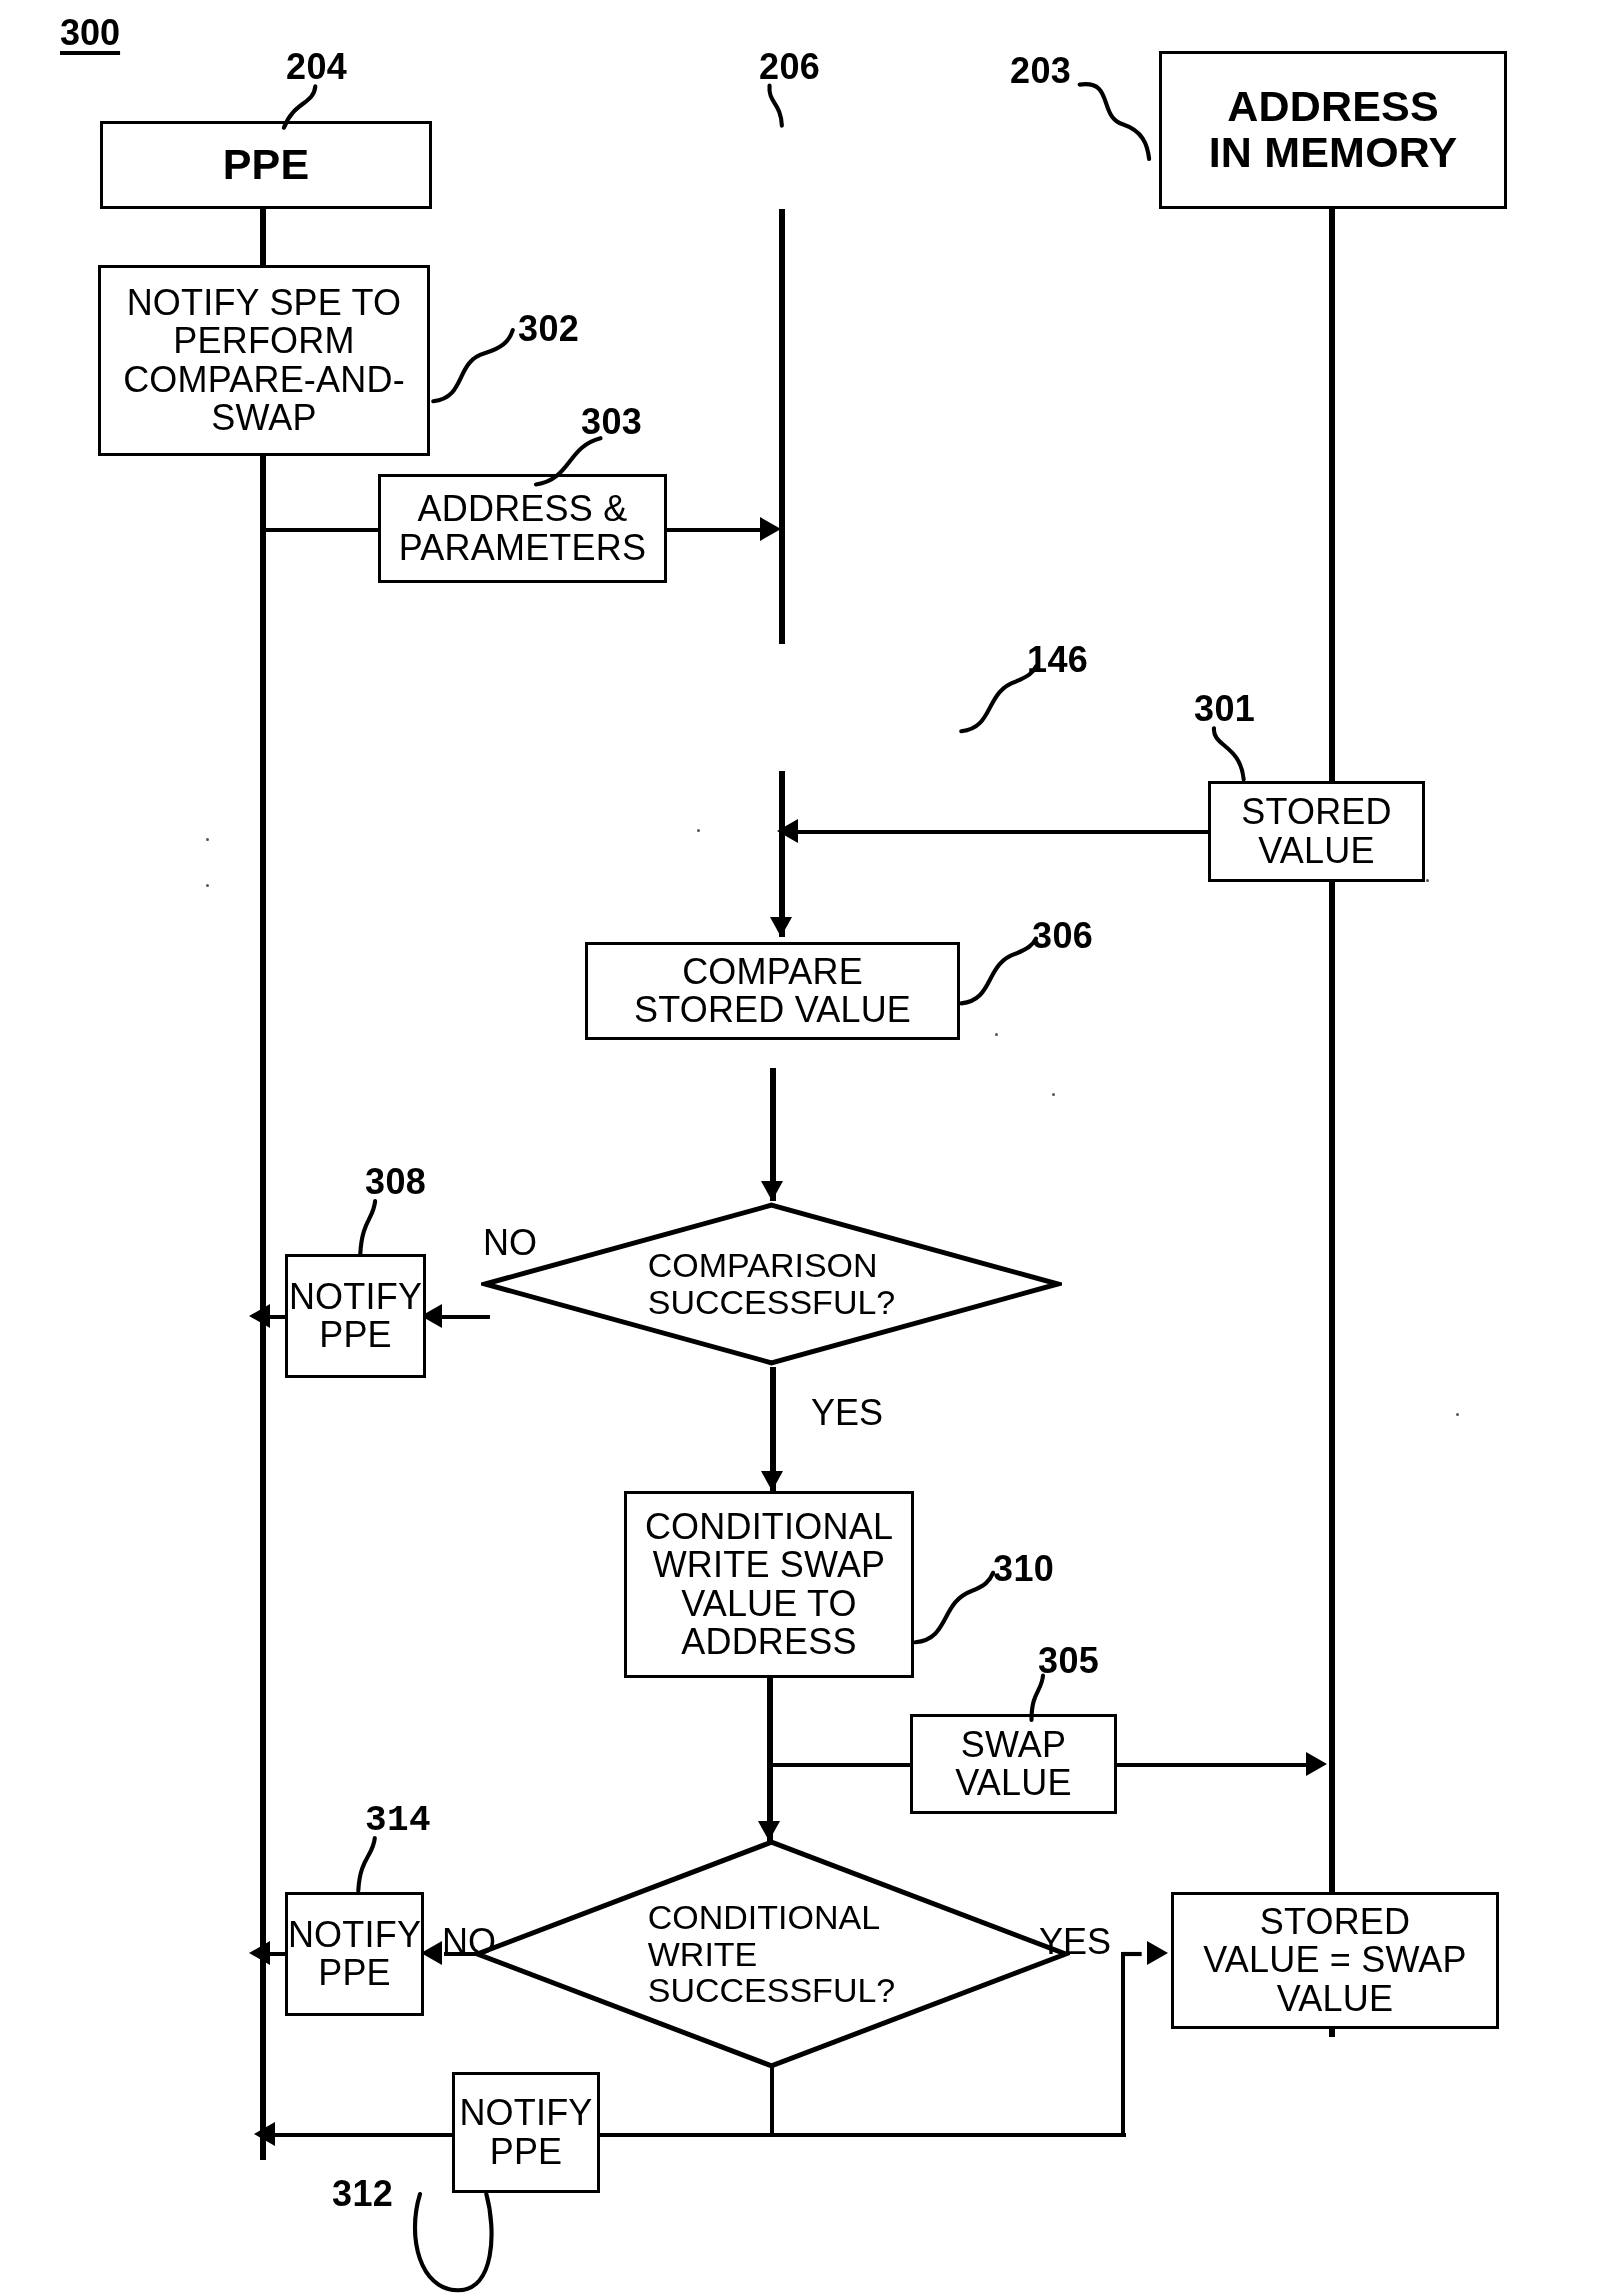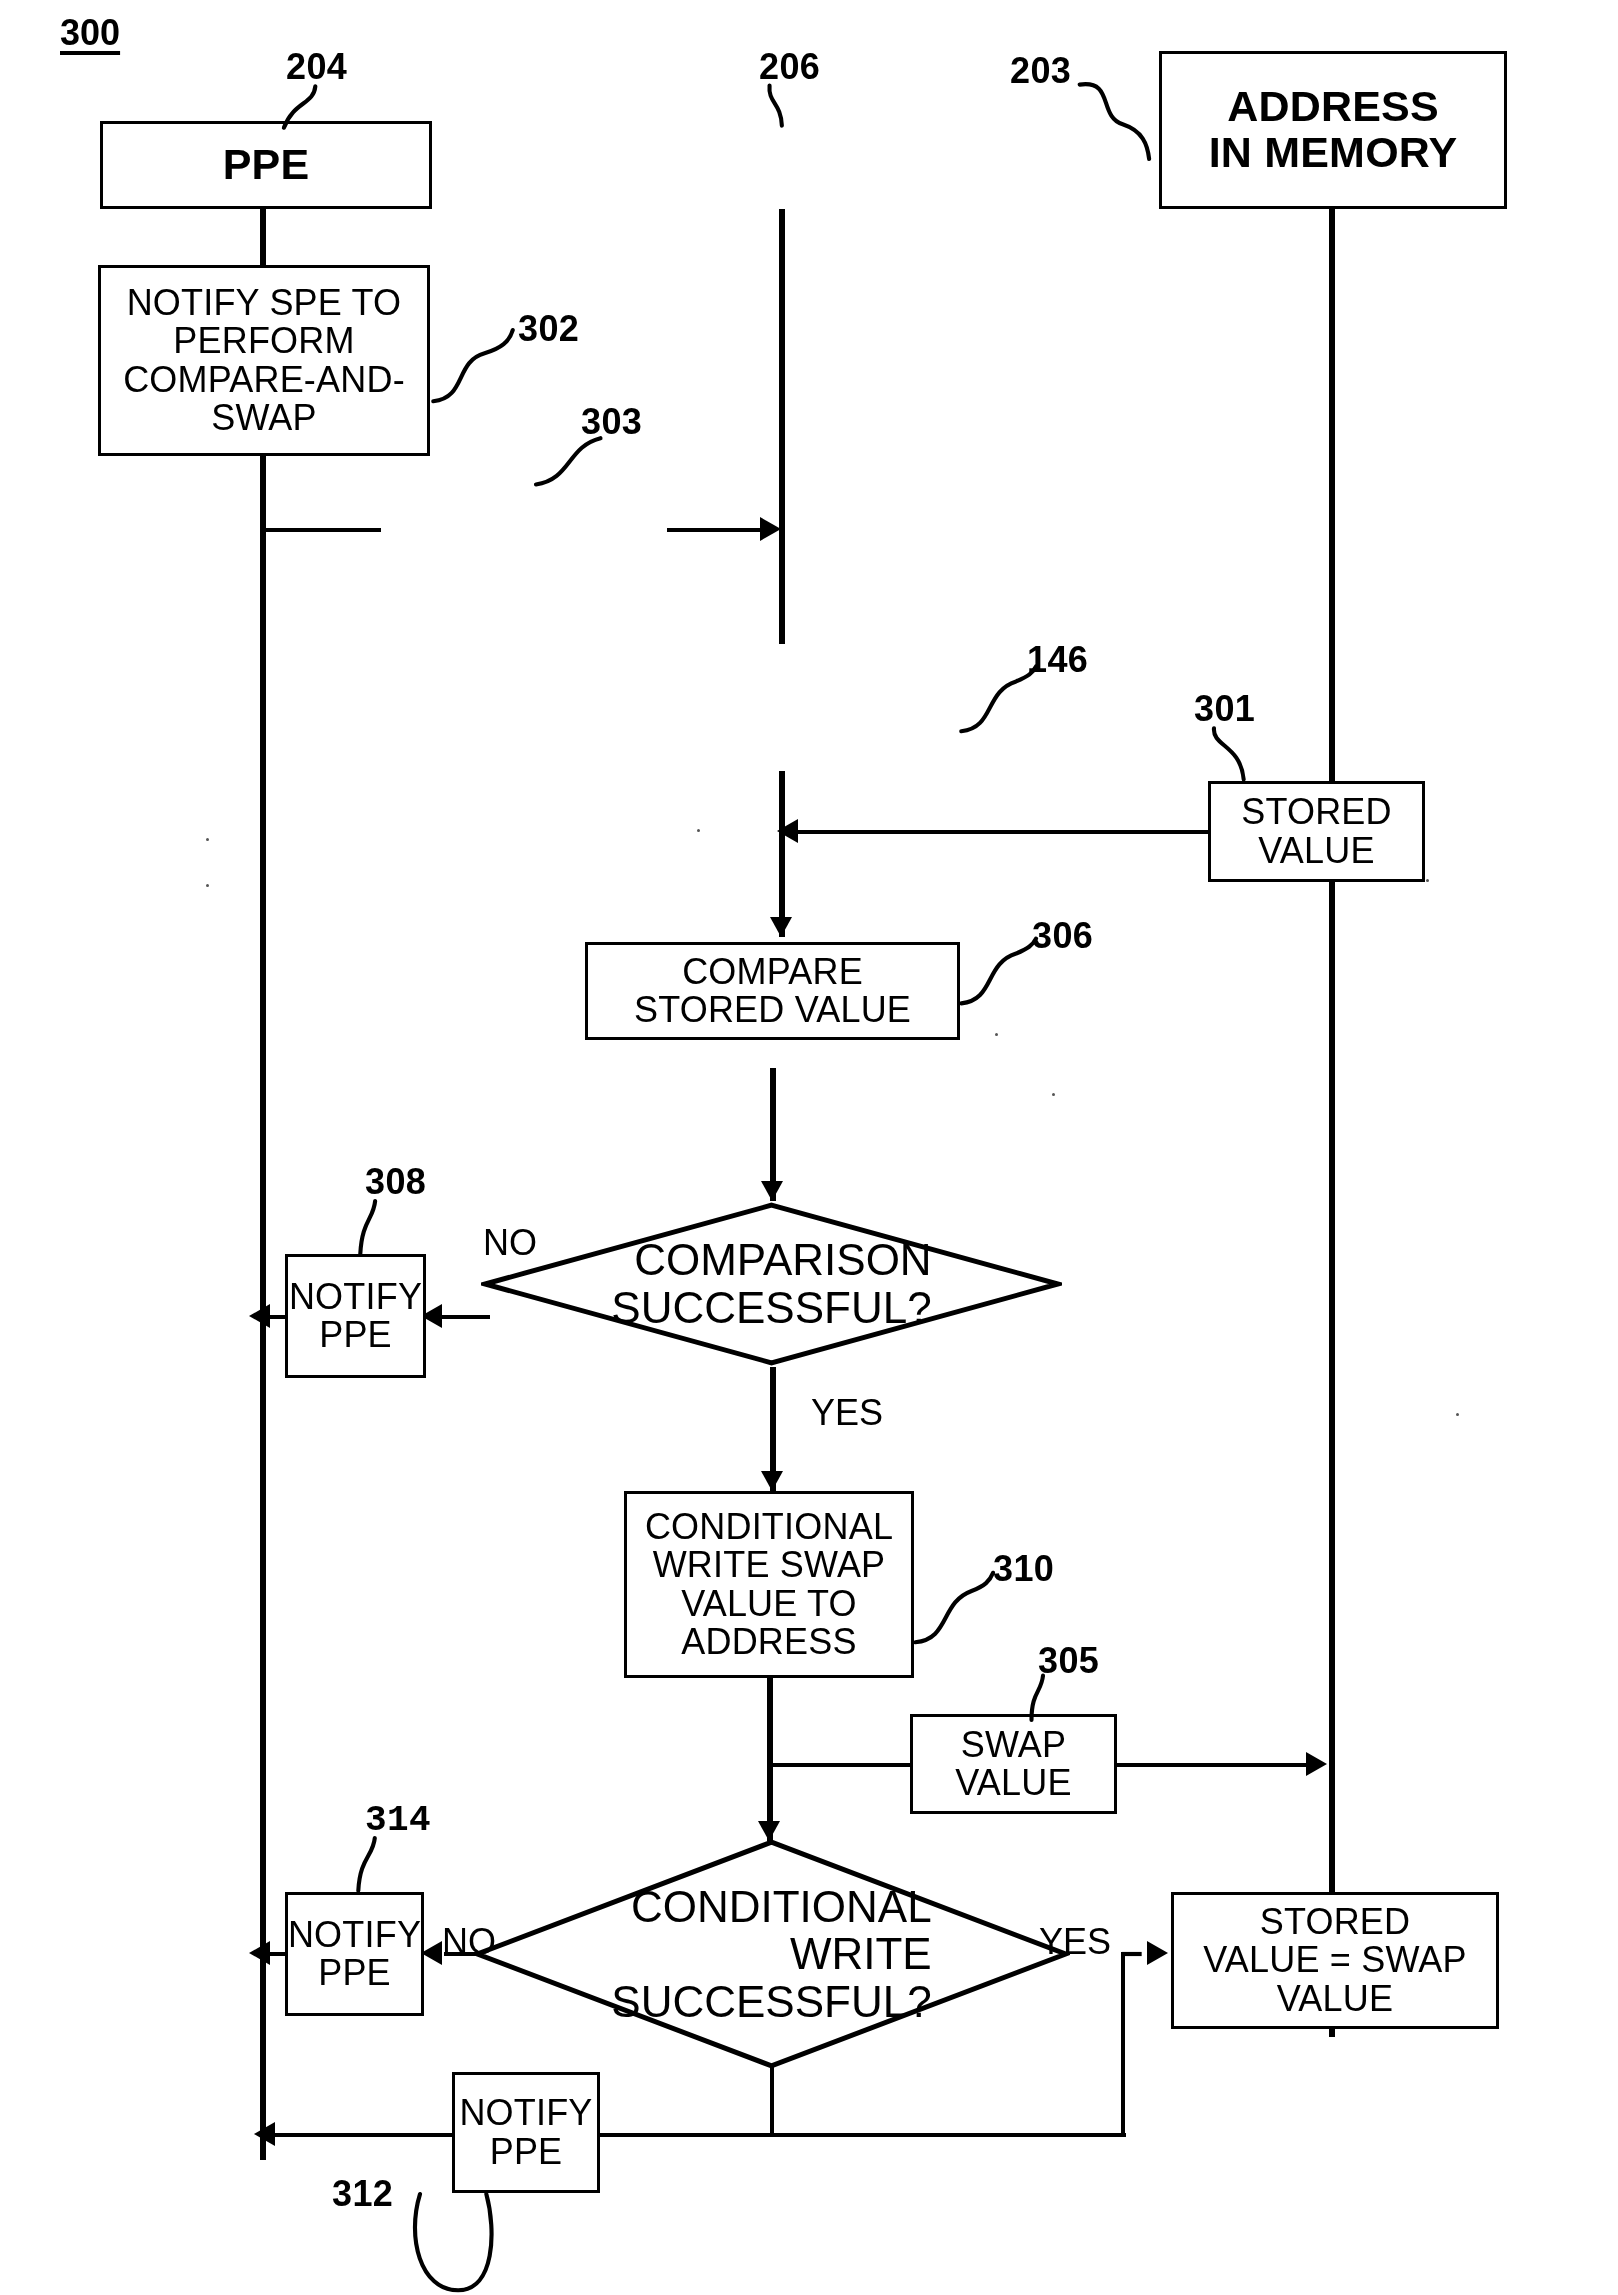--- a/index.html
+++ b/index.html
@@ -70,22 +70,22 @@
   .arr-down{border-left:11.6px solid transparent;border-right:11.6px solid transparent;border-top:20px solid #000;}
   .arr-left{border-top:12.4px solid transparent;border-bottom:12.4px solid transparent;border-right:21.6px solid #000;}
   .arr-right{border-top:12.4px solid transparent;border-bottom:12.4px solid transparent;border-left:21.6px solid #000;}
   
   .dia{position:absolute;z-index:5;}
   .dia svg{display:block;}
   .dia .diatext{
     position:absolute;
     left:0;top:0;width:100%;height:100%;
     display:flex;align-items:center;justify-content:center;
-    text-align:right;line-height:1.08;white-space:pre-line;
-    font-size:44px;
+    text-align:left;line-height:1.08;white-space:pre-line;
+    font-size:34px;
   }
   .leader{position:absolute;z-index:7;}
   .leader svg{display:block;overflow:visible;}
   .dot{position:absolute;width:3.3px;height:3.3px;background:#555;border-radius:50%;z-index:2;}
 </style>
 </head>
 <body>
 
 <div id="page">
 
@@ -131,20 +131,24 @@
   </div>
   <div class="ref" style="left:518px;top:308px;">302</div>
   <div class="leader" style="left:430px;top:325px;">
     <svg width="91" height="83" viewBox="0 0 110 100">
         <path d="M4,92 C44,88 30,44 66,34 C86,28 96,20 100,6" stroke="#000" stroke-width="5" fill="none" stroke-linecap="round"></path>
       </svg>
   </div>
 
   <div class="hline" style="left:260px;top:528px;width:121px;"></div>
 
+  <div class="box" style="left:378px;top:474px;width:289px;height:109px;font-size:36px;">
+    <span class="txt">ADDRESS &amp;
+PARAMETERS</span>
+  </div>
   <div class="ref" style="left:581px;top:401px;">303</div>
   <div class="leader" style="left:531px;top:433px;">
     <svg width="91" height="55" viewBox="0 0 110 66">
         <path d="M6,62 C48,56 44,16 84,6" stroke="#000" stroke-width="5" fill="none" stroke-linecap="round"></path>
       </svg>
   </div>
   <div class="hline" style="left:667px;top:528px;width:98px;"></div>
   <div class="arr arr-right" style="left:760px;top:517px;"></div>
 
   <div class="ref" style="left:1027px;top:639px;">146</div>

